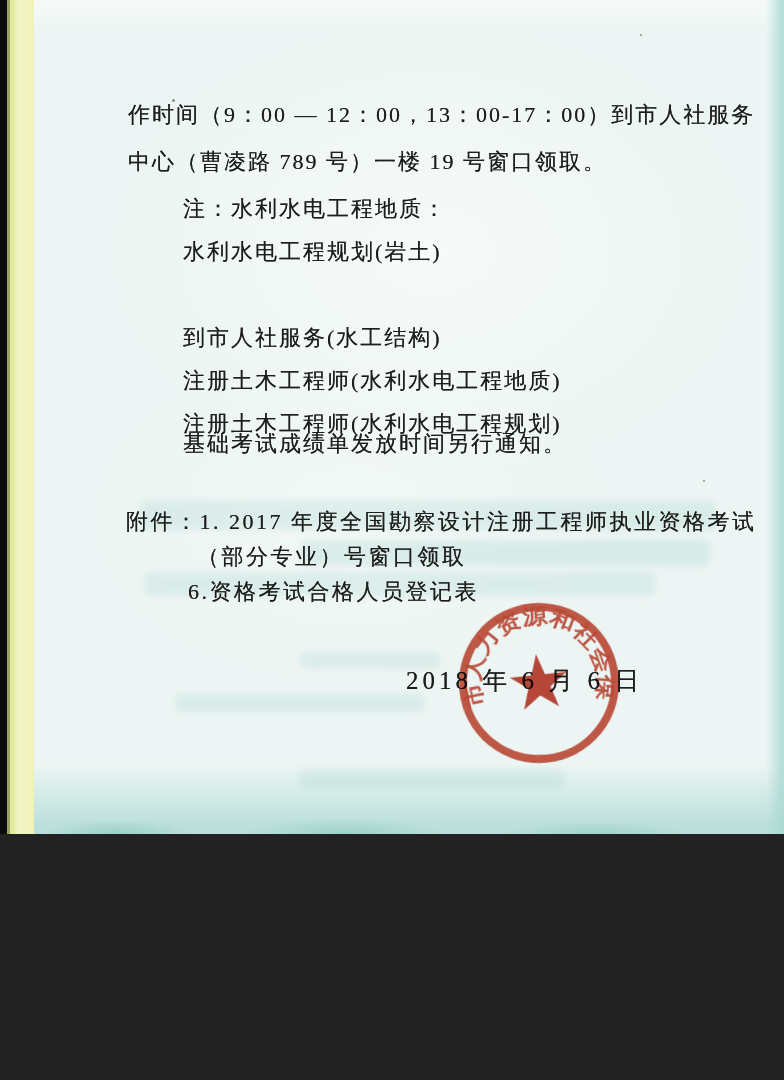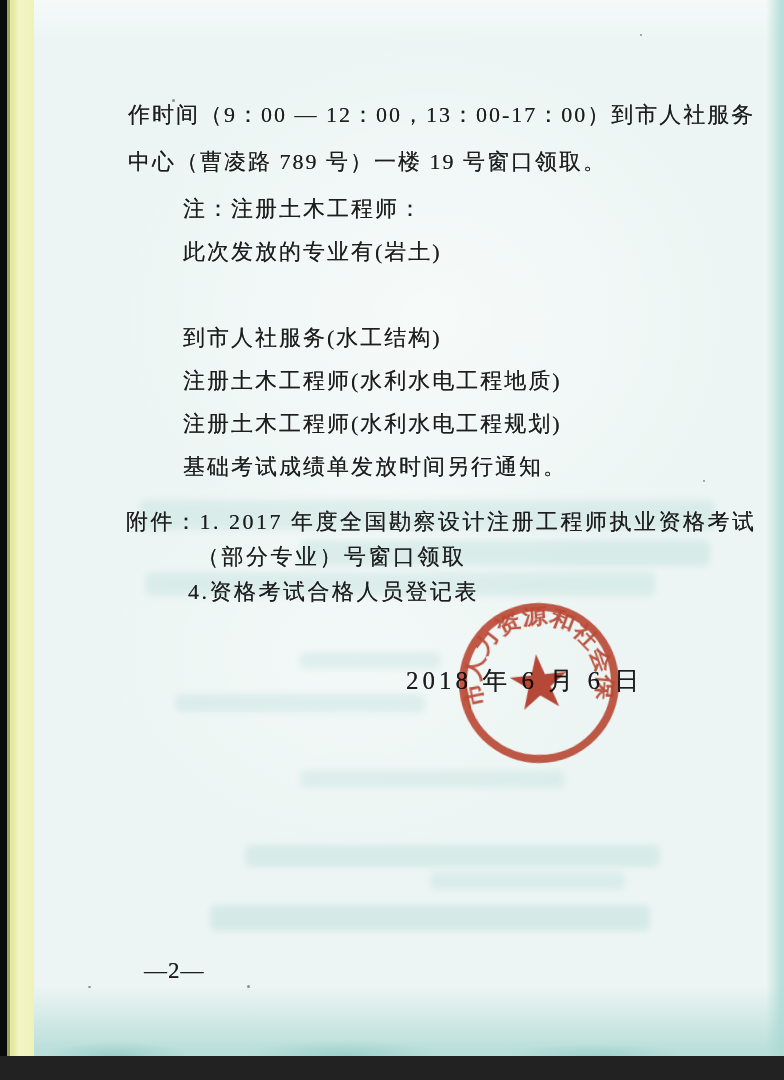--- a/index.html
+++ b/index.html
@@ -3,21 +3,21 @@
 <meta charset="utf-8">
 <style>
   :root{
     --paper:#ecf5f3; --edge-yellow:#eff3b7; --edge-black:#0a0a0a;
     --edge-cyan:#b7dfdb; --ink:#1d1d1d; --seal-red:#c23a24; --bleed:#8ec9c0;
   }
   *{box-sizing:border-box;}
   html,body{margin:0;padding:0;}
   body{width:784px;height:1080px;overflow:hidden;background:#222;
        font-family:"Liberation Serif","DejaVu Serif",serif;}
-  .scan{position:relative;width:784px;height:1056px;background:var(--paper);overflow:hidden;}
+  .scan{position:relative;width:784px;height:834px;background:var(--paper);overflow:hidden;}
 
   
   .paper-wash{position:absolute;inset:0;pointer-events:none;
     background:
       radial-gradient(ellipse 60% 40% at 55% 30%, rgba(255,255,255,.55), rgba(255,255,255,0) 70%),
       radial-gradient(ellipse 50% 30% at 45% 62%, rgba(255,255,255,.35), rgba(255,255,255,0) 70%),
       linear-gradient(180deg, rgba(255,255,255,.5) 0%, rgba(255,255,255,0) 4%);
   }
   .edge-right{position:absolute;top:0;right:0;width:18px;height:100%;
     background:linear-gradient(90deg, rgba(183,223,219,0), var(--edge-cyan) 85%);}
@@ -74,30 +74,30 @@
 
   <div class="speck" style="left:172px;top:99px;width:3px;height:3px"></div>
   <div class="speck" style="left:640px;top:34px;width:2px;height:2px"></div>
   <div class="speck" style="left:88px;top:986px;width:3px;height:2px"></div>
   <div class="speck" style="left:247px;top:985px;width:3px;height:3px"></div>
   <div class="speck" style="left:703px;top:480px;width:2px;height:2px"></div>
 
   <div class="tline" style="left:128px;top:100px">作时间（9：00 — 12：00，13：00-17：00）到市人社服务</div>
   <div class="tline" style="left:128px;top:147px">中心（曹凌路 789 号）一楼 19 号窗口领取。</div>
 
-  <div class="tline" style="left:183px;top:194px">注：注册土木工程师：</div>
-  <div class="tline" style="left:183px;top:237px">此次发放的专业有(岩土)</div>
+  <div class="tline" style="left:183px;top:194px">注：水利水电工程地质：</div>
+  <div class="tline" style="left:183px;top:237px">水利水电工程规划(岩土)</div>
   <div class="tline" style="left:183px;top:323px">到市人社服务(水工结构)</div>
   <div class="tline" style="left:183px;top:409px">注册土木工程师(水利水电工程规划)</div>
   <div class="tline" style="left:183px;top:366px">注册土木工程师(水利水电工程地质)</div>
-  <div class="tline" style="left:183px;top:452px">基础考试成绩单发放时间另行通知。</div>
+  <div class="tline" style="left:183px;top:429px">基础考试成绩单发放时间另行通知。</div>
 
   <div class="tline attach" style="left:126px;top:507px">附件：1. 2017 年度全国勘察设计注册工程师执业资格考试</div>
   <div class="tline attach" style="left:197px;top:542px">（部分专业）号窗口领取</div>
-  <div class="tline attach" style="left:188px;top:577px">4.资格考试合格人员登记表</div>
+  <div class="tline attach" style="left:188px;top:577px">6.资格考试合格人员登记表</div>
 
   <div class="tline date" style="left:406px;top:666px">2018 年 6 月 6 日</div>
 
   <div class="tline pagenum" style="left:144px;top:956px">—2—</div>
 
   <div class="seal">
     <svg width="178" height="178" viewBox="0 0 178 178">
       <circle cx="89" cy="89" r="76" fill="none" stroke="#c23a24" stroke-width="8" opacity="0.9"></circle>
       <path id="sealArc" fill="none" d="M 33.3,108.0 A 59,59 0 1 1 144.7,108.0"></path>
       <text font-size="21" fill="#c23a24" font-weight="bold" opacity="0.92">

